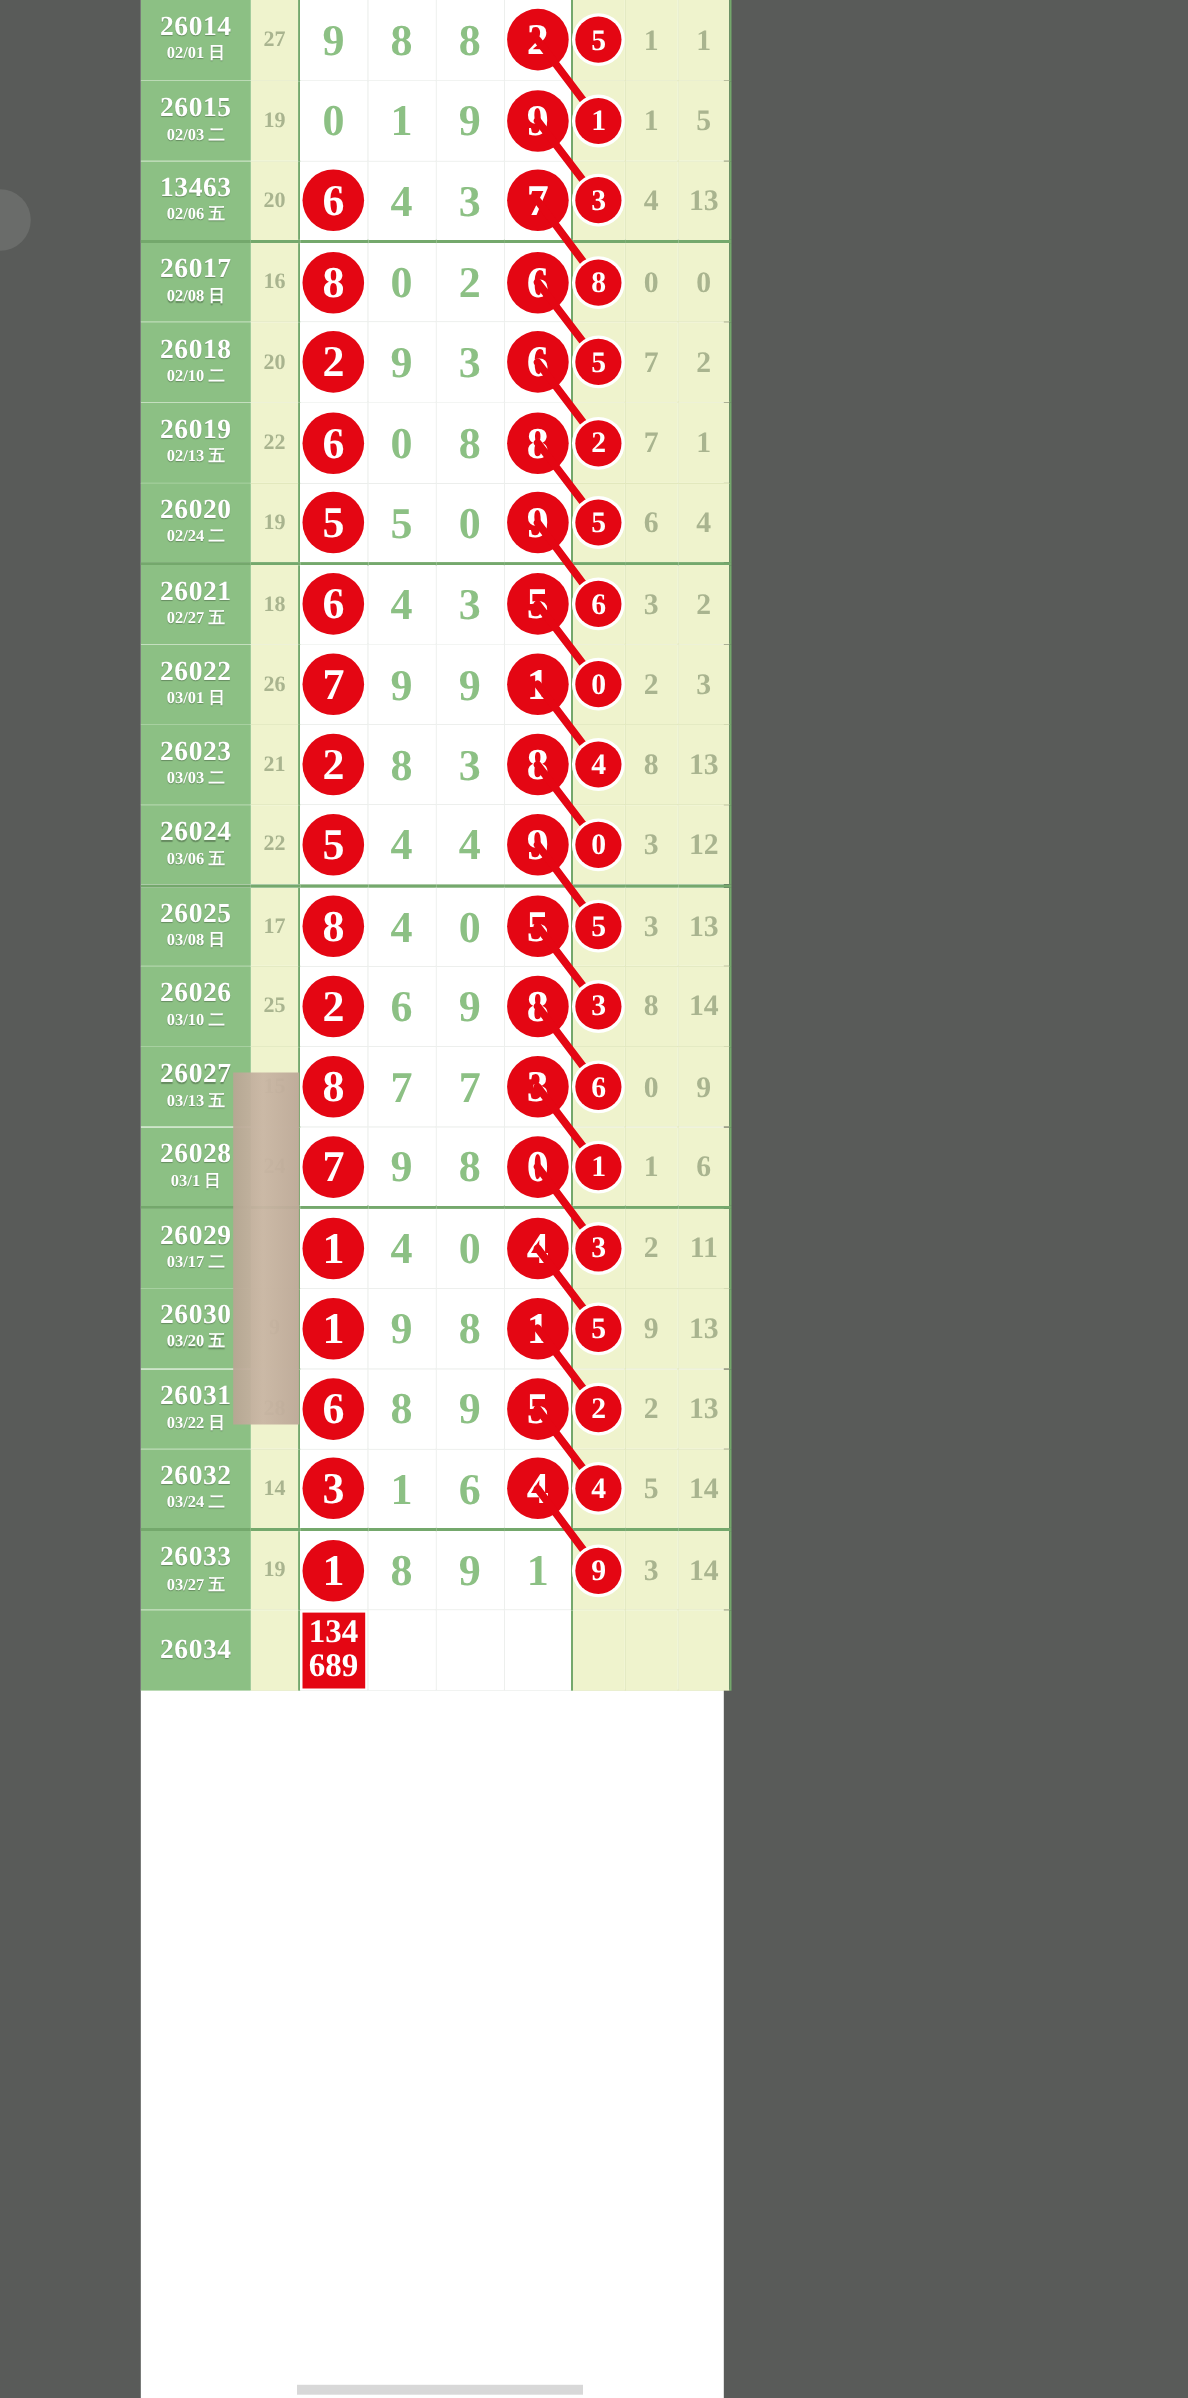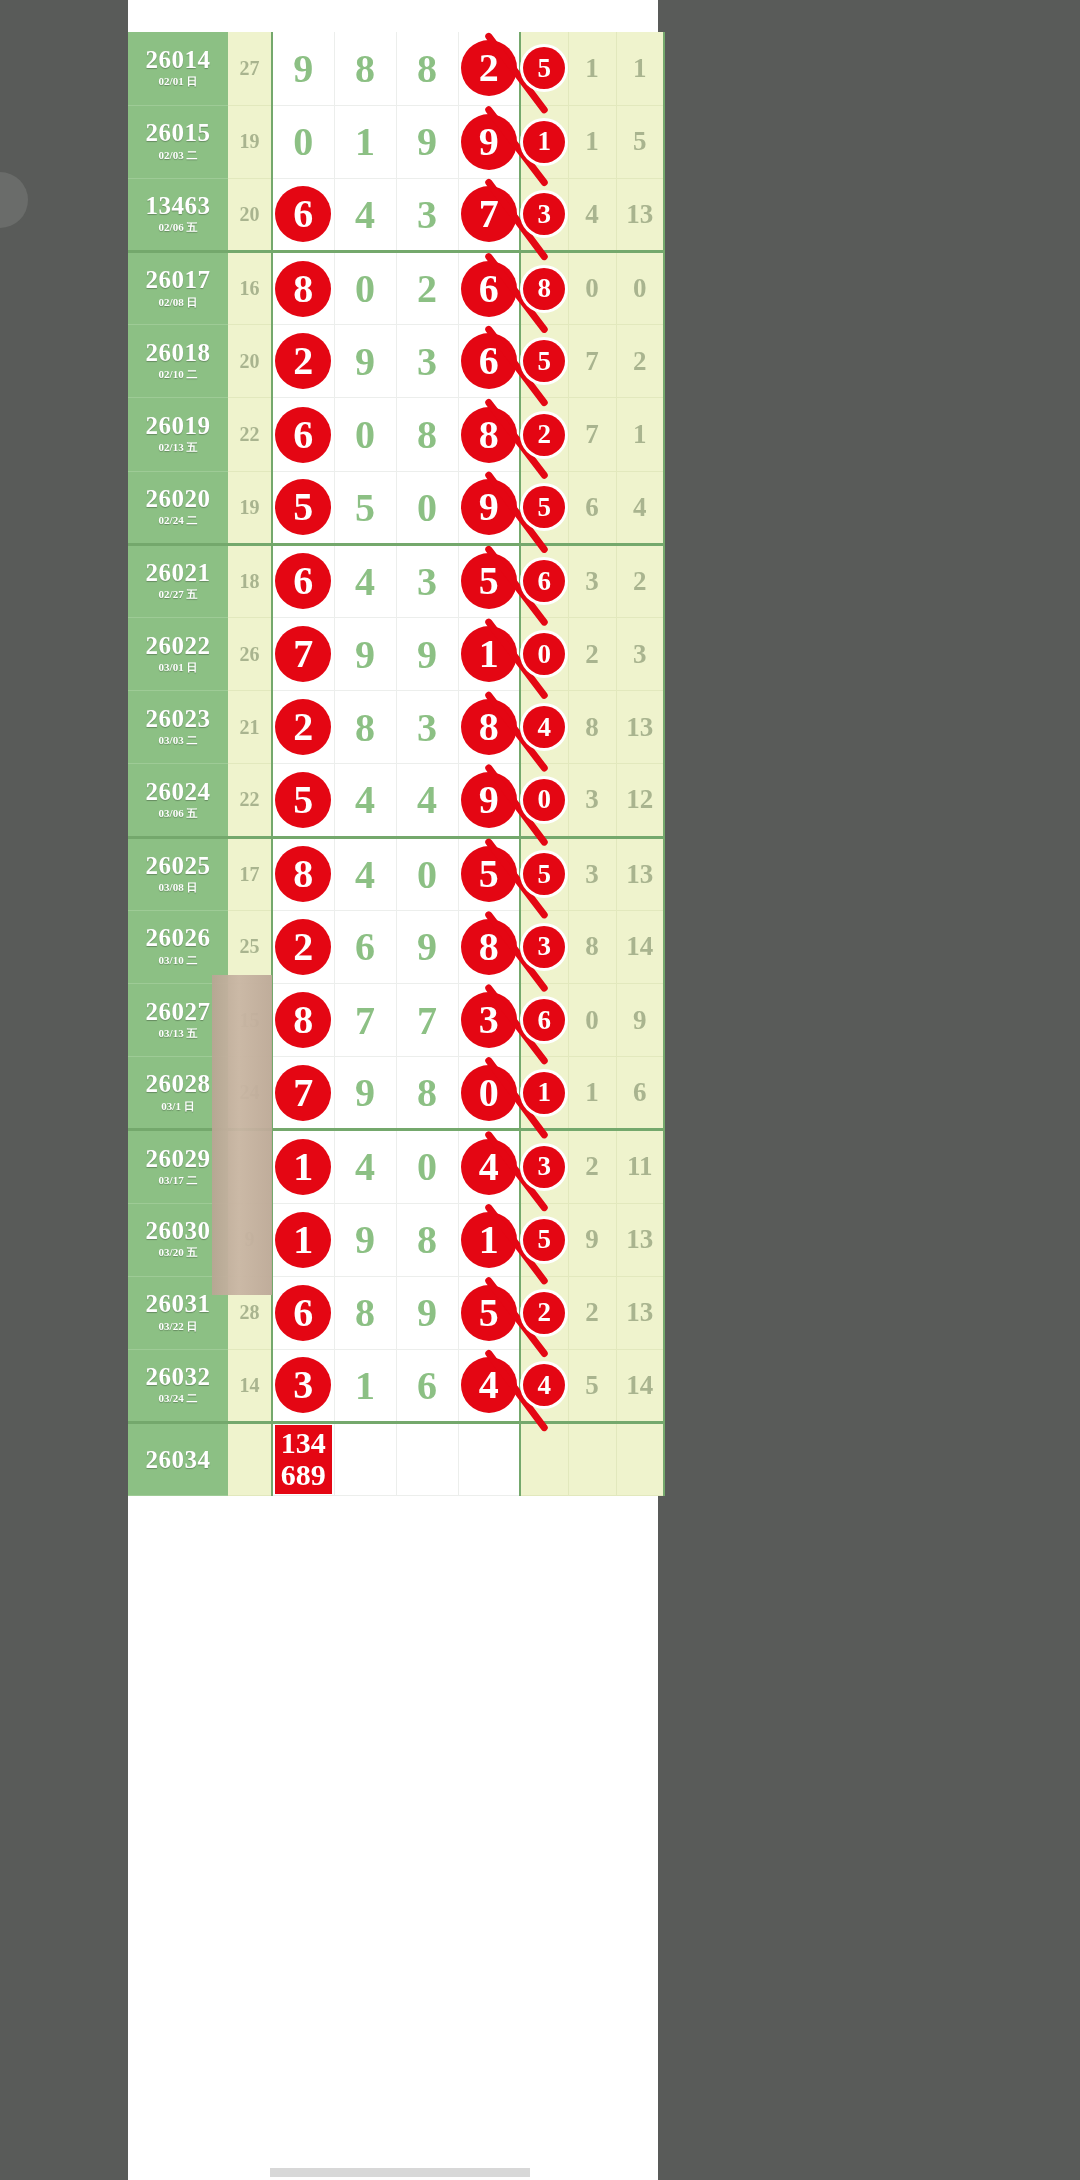--- a/index.html
+++ b/index.html
@@ -11,36 +11,36 @@
   }
 
   
   #left-rail{position:absolute;left:0;top:0;width:128px;height:2180px;background:#595b59;}
   #rail-circle{position:absolute;left:-28px;top:172px;width:56px;height:56px;border-radius:50%;
                background:#6a6c6a;}
 
   
   #table-wrap{position:absolute;left:128px;top:0;width:530px;height:2180px;background:#ffffff;}
 
-  table.grid{border-collapse:collapse;width:530px;table-layout:fixed;margin-top:32px;}
+  table.grid{border-collapse:collapse;width:530px;table-layout:fixed;}
   table.grid td{padding:0;margin:0;vertical-align:middle;text-align:center;position:relative;}
 
   
   col.c-issue{width:100px;}
   col.c-cnt{width:44px;}
   col.c-d{width:62px;}
   col.c-y{width:48px;}
 
   tr.r{height:73.2px;}
 
   
   td.issue{background:#8cc084;color:#ffffff;border-bottom:1px solid #9ecb96;
            text-shadow:0 1px 1px rgba(0,0,0,.28);}
   td.issue .no{font-size:25px;font-weight:bold;letter-spacing:.5px;line-height:1.05;display:block;}
-  td.issue .dt{font-size:11px;font-weight:bold;line-height:1.5;display:block;}
+  td.issue .dt{font-size:15px;font-weight:bold;line-height:1.5;display:block;}
 
   
   td.cnt{background:#eff3cd;color:#a9b48f;font-size:20px;font-weight:bold;
          border-bottom:1px solid #e2e8bd;border-right:2px solid #74a86c;}
 
   
   td.d{background:#ffffff;color:#8cc084;font-size:40px;font-weight:bold;
        border-bottom:1px solid #eceeec;border-right:1px solid #eceeec;}
 
   
@@ -395,20 +395,36 @@
           </td>
           <td class="cnt">14</td>
           <td class="d"><span class="ball">3</span></td>
           <td class="d"><span>1</span></td>
           <td class="d"><span>6</span></td>
           <td class="d"><span class="ball">4</span></td>
           <td class="y first">
             <span class="sball">4</span>
           </td>
           <td class="y">5</td>
+          <td class="y last">14</td>
+        </tr>
+        <tr class="r">
+          <td class="issue">
+            <span class="no">26033</span>
+            <span class="dt">03/27 五</span>
+          </td>
+          <td class="cnt">19</td>
+          <td class="d"><span class="ball">1</span></td>
+          <td class="d"><span>8</span></td>
+          <td class="d"><span>9</span></td>
+          <td class="d"><span>1</span></td>
+          <td class="y first">
+            <span class="sball">9</span>
+          </td>
+          <td class="y">3</td>
           <td class="y last">14</td>
         </tr>
         <tr class="r">
           <td class="issue">
             <span class="no">26034</span>
             <span class="dt"></span>
           </td>
           <td class="cnt"></td>
           <td class="d"><span class="marker"><div>134</div><div>689</div></span></td>
           <td class="d"><span></span></td>

